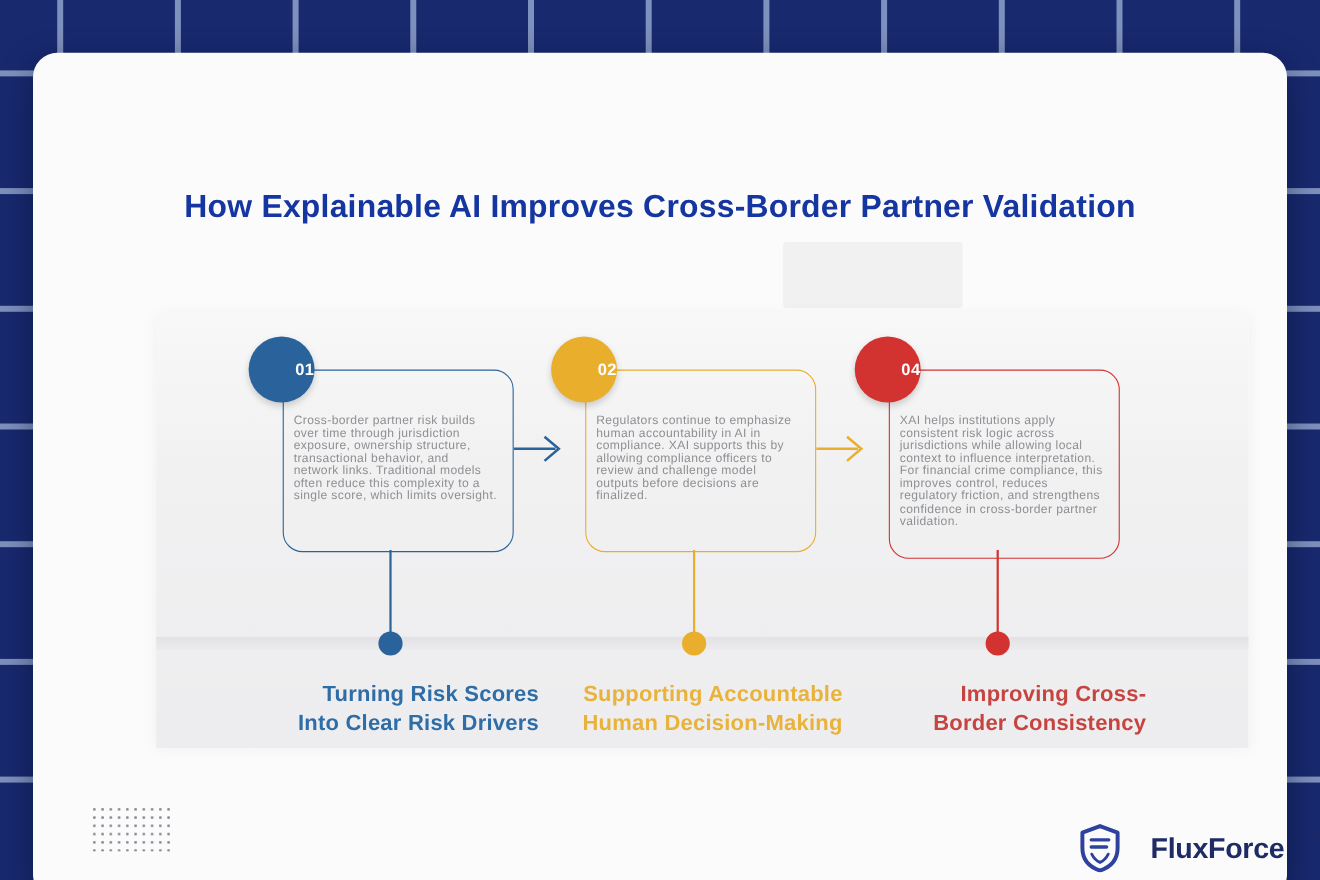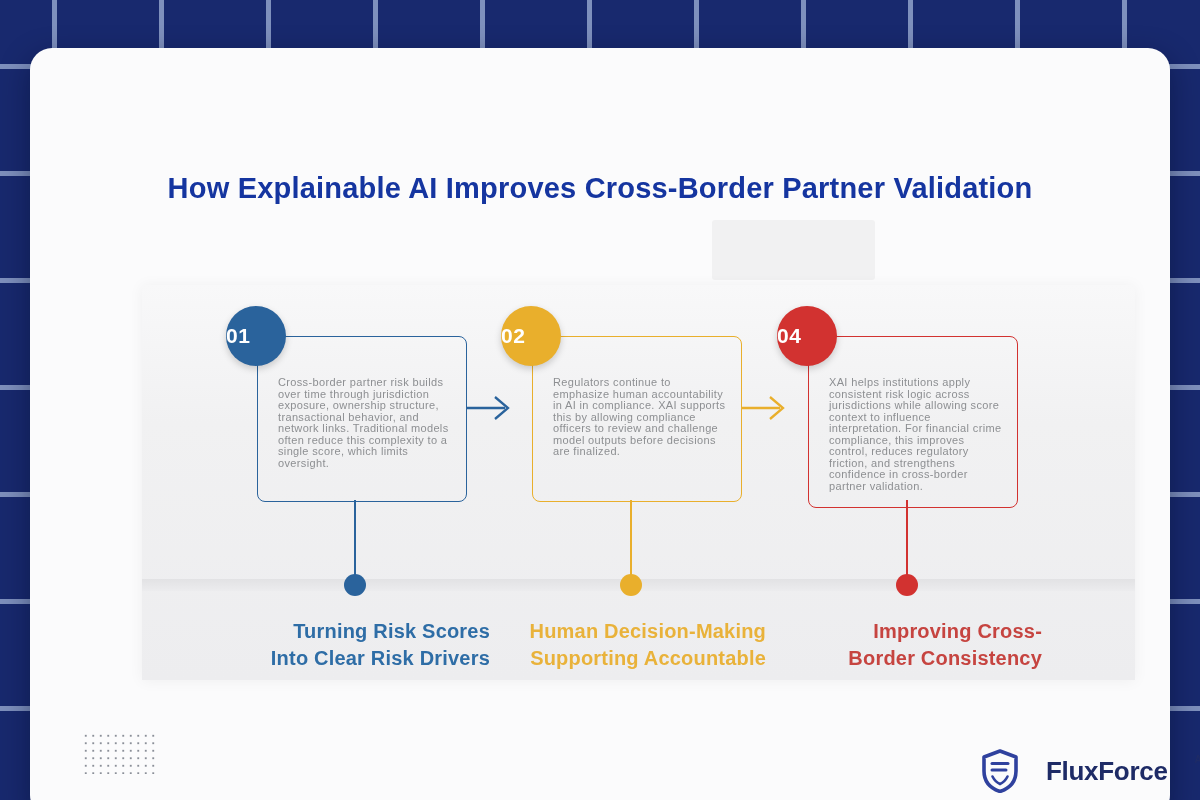--- a/index.html
+++ b/index.html
@@ -40,34 +40,34 @@
     box-shadow:0 1px 14px rgba(0,0,0,.05);
   }
   .timeline{
     position:absolute;left:112px;top:531px;width:993px;height:12px;
     background:linear-gradient(180deg,#e2e2e4,#ececee);
     z-index:1;
   }
   .step-box{
     position:absolute;top:288px;width:210px;min-height:166px;
     border:1.5px solid var(--c,#2a639c);
-    border-radius:8px;
+    border-radius:18px;
     box-sizing:border-box;
-    padding:40px 14px 14px 20px;
+    padding:40px 14px 14px 9px;
     z-index:3;
   }
   .step-box .desc{
     font-size:11px;line-height:11.5px;letter-spacing:.35px;
     color:var(--body-text,#8d8f92);
   }
   .step-circle{
     position:absolute;top:258px;width:60px;height:60px;border-radius:50%;
     background:var(--c,#2a639c);
-    color:#fff;font-size:21px;font-weight:bold;letter-spacing:.5px;
-    display:flex;align-items:center;justify-content:flex-start;
+    color:#fff;font-size:15px;font-weight:bold;letter-spacing:.5px;
+    display:flex;align-items:center;justify-content:flex-end;
     box-shadow:0 3px 7px rgba(0,0,0,.18);
     z-index:4;
   }
   .connector{
     position:absolute;top:452px;width:2px;height:86px;
     background:var(--c,#2a639c);z-index:2;
   }
   .dot{
     position:absolute;top:526px;width:22px;height:22px;border-radius:50%;
     background:var(--c,#2a639c);z-index:4;
@@ -135,32 +135,32 @@
 
     <div class="connector" style="left: 600px; --c: #e9af2c; --lc: #e9b23a;"></div>
     <div class="step-box" style="left: 502px; --c: #e9af2c; --lc: #e9b23a;">
       <div class="desc">Regulators continue to emphasize human accountability in AI in compliance. XAI supports this by allowing compliance officers to review and challenge model outputs before decisions are finalized.</div>
     </div>
     <div class="step-circle" style="left: 471px; --c: #e9af2c; --lc: #e9b23a;">
       <span>02</span>
     </div>
     <div class="dot" style="left: 590px; --c: #e9af2c; --lc: #e9b23a;"></div>
     <div class="step-label" style="left: 466px; --c: #e9af2c; --lc: #e9b23a;">
+      <div>Supporting Accountable</div>
       <div>Human Decision-Making</div>
-      <div>Supporting Accountable</div>
     </div>
 
     <svg class="arrow" style="left: 712px; --c: #e9af2c; --lc: #e9b23a;" viewBox="0 0 48 30">
       <line x1="0" y1="15" x2="38" y2="15" stroke="currentColor" stroke-width="2.3"></line>
       <polyline points="28,4 41,15 28,26" fill="none" stroke="currentColor" stroke-width="2.3"></polyline>
     </svg>
 
     <div class="connector" style="left: 876px; --c: #d23230; --lc: #c64440;"></div>
     <div class="step-box" style="left: 778px; min-height: 172px; --c: #d23230; --lc: #c64440;">
-      <div class="desc">XAI helps institutions apply consistent risk logic across jurisdictions while allowing score context to influence interpretation. For financial crime compliance, this improves control, reduces regulatory friction, and strengthens confidence in cross-border partner validation.</div>
+      <div class="desc">XAI helps institutions apply consistent risk logic across jurisdictions while allowing local context to influence interpretation. For financial crime compliance, this improves control, reduces regulatory friction, and strengthens confidence in cross-border partner validation.</div>
     </div>
     <div class="step-circle" style="left: 747px; --c: #d23230; --lc: #c64440;">
       <span>04</span>
     </div>
     <div class="dot" style="left: 866px; --c: #d23230; --lc: #c64440;"></div>
     <div class="step-label" style="left: 742px; --c: #d23230; --lc: #c64440;">
       <div>Improving Cross-</div>
       <div>Border Consistency</div>
     </div>
 

